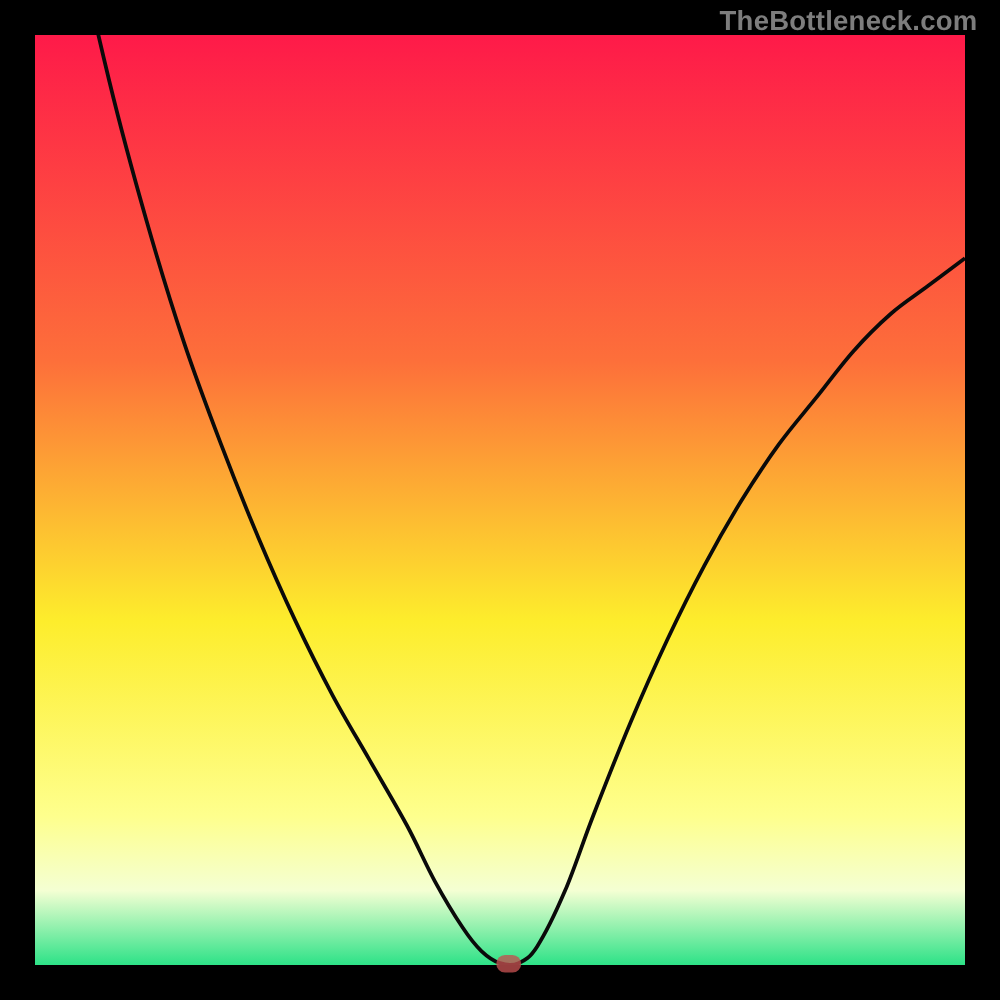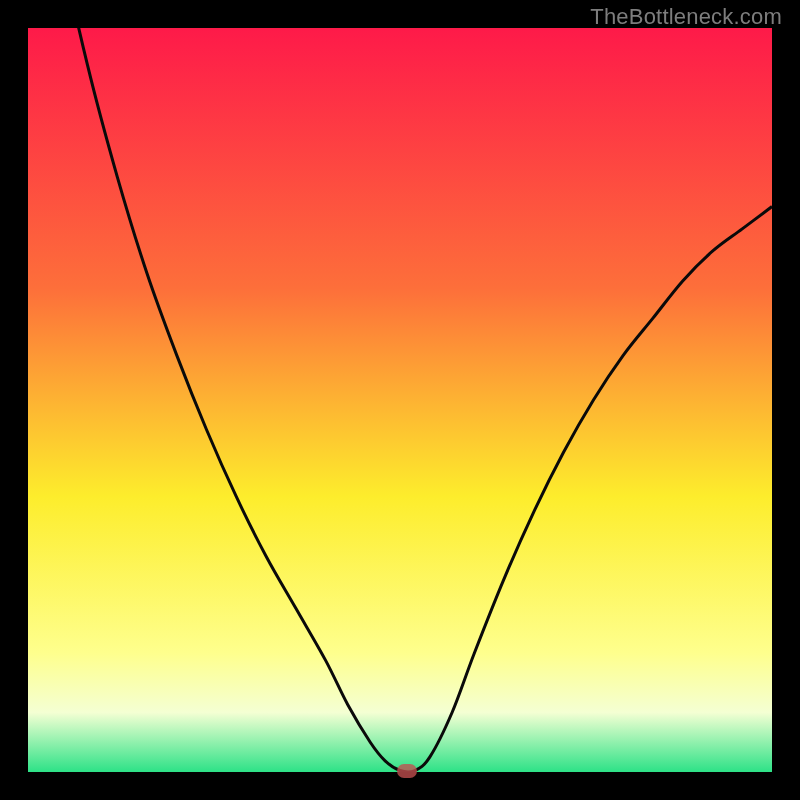--- a/index.html
+++ b/index.html
@@ -16,21 +16,21 @@
     width: 800px;
     height: 800px;
     background: #000;
     box-sizing: border-box;
   }
   .watermark {
     position: absolute;
     top: 4px;
     right: 18px;
     font-size: 22px;
-    font-weight: 400;
+    font-weight: 700;
     color: #7d7d7d;
     letter-spacing: 0.2px;
     z-index: 20;
   }
   .plot {
     position: absolute;
     left: 28px;
     top: 28px;
     width: 744px;
     height: 744px;

